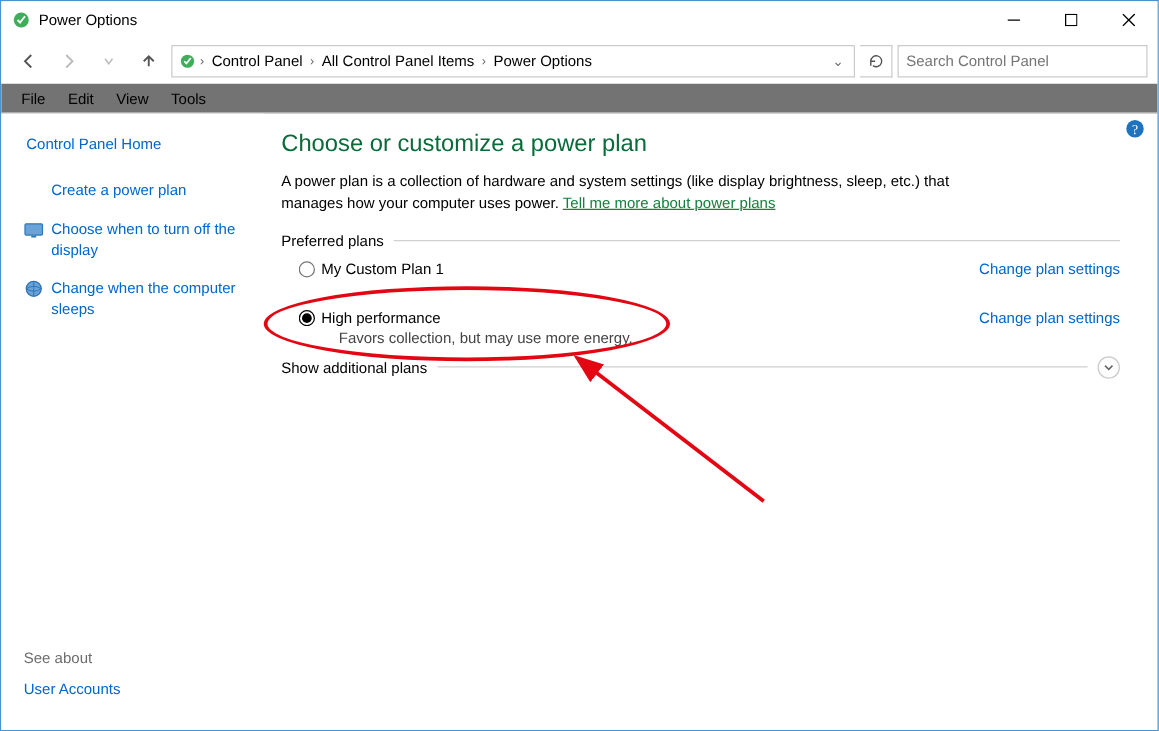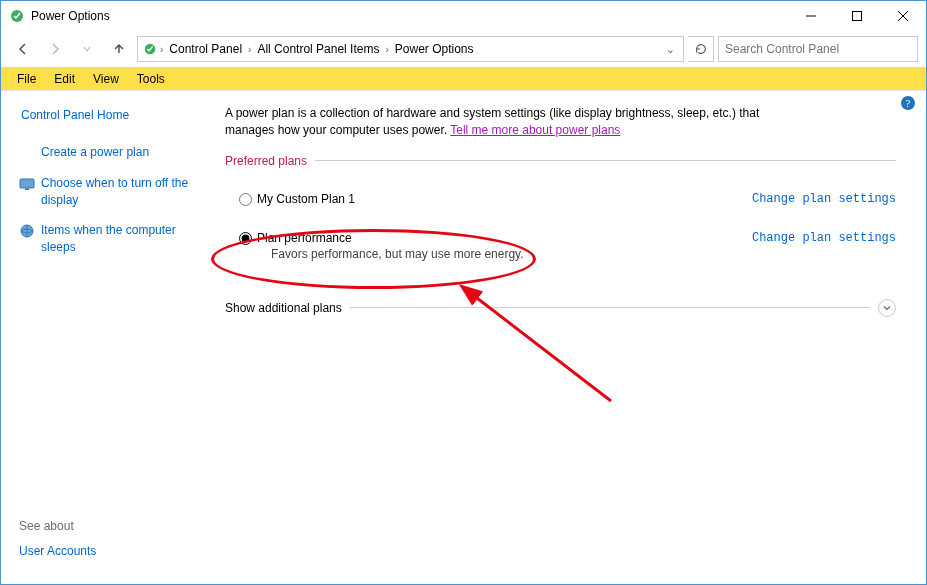--- a/index.html
+++ b/index.html
@@ -65,21 +65,21 @@
 }
 .searchbox input { border:none; outline:none; flex:1; font-size:12px; color:#555; background:transparent; }
 .searchbox .search-icon { color:#888; }
 
 .menubar {
   height: 24px;
   display:flex;
   align-items:center;
   padding: 0 8px;
   gap: 2px;
-  background:#fde047;
+  background:#737373;
   border-bottom:1px solid #e5e5e5;
 }
 .menubar .menu-item { padding: 2px 8px; font-size:12px; }
 
 .content-area {
   display:flex;
   height: calc(585px - 30px - 36px - 24px - 2px);
   position:relative;
 }
 .help-badge {
@@ -104,38 +104,38 @@
 .sidebar-bottom { margin-top:auto; padding-bottom:14px; }
 .sidebar-bottom .see-also { color:#6d6d6d; font-size:12px; margin-bottom:10px; }
 
 .main {
   flex:1;
   padding: 14px 30px 10px 14px;
   position:relative;
 }
 .main h1 { color:#0a6b3a; font-weight:400; font-size:19px; margin-bottom:10px; }
 .main .desc { font-size:12px; color:#000; line-height:1.45; margin-bottom:14px; max-width:580px; }
-.main .desc a { color:#a21caf; }
+.main .desc a { color:#15803d; }
 .section-head {
-  font-size:12px; color:#be185d;
-  margin-bottom:24px;
+  font-size:12px; color:#000000;
+  margin-bottom:8px;
   display:flex; align-items:center; gap:8px;justify-content:center;
 }
 .section-head .line { flex:1; height:1px; background:#d0d0d0; }
 
 .plan { display:flex; align-items:flex-start; margin:8px 0 8px 14px; }
 .plan .radio-col { width:18px; flex:0 0 18px; padding-top:1px; }
 .plan .plan-body { flex:1; }
 .plan .plan-name { font-size:12px; color:#000; }
 .plan .plan-desc { font-size:12px; color:#444; margin-left:14px; margin-top:2px; }
-.plan .plan-link { font-size:12px; color:#0066cc; text-decoration:none; margin-left:18px; white-space:nowrap;font-family:Liberation Mono, monospace; }
+.plan .plan-link { font-size:12px; color:#0066cc; text-decoration:none; margin-left:18px; white-space:nowrap; }
 .plan-row { display:flex; align-items:center; }
 
 .expander-row {
-  display:flex; align-items:center; gap:8px; margin-top:38px;
+  display:flex; align-items:center; gap:8px; margin-top:8px;
 }
 .expander-row .line { flex:1; height:1px; background:#d0d0d0; }
 .expander-btn {
   width:18px; height:18px; border:1px solid #ccc; border-radius:50%;
   display:flex; align-items:center; justify-content:center; background:#fdfdfd;
 }
 
 input[type="radio"] { accent-color:#000; width:13px; height:13px; }
 
 
@@ -264,30 +264,31 @@
       </span>
       <a href="#">Choose when to turn off the display</a>
     </div>
     <div class="side-row">
       <span class="side-icon">
         <svg viewBox="0 0 16 16" width="16" height="16">
             <circle cx="8" cy="8" r="6" fill="#6aa3d8" stroke="#3076b5"></circle>
             <path d="M2 8 Q8 4 14 8 M2 8 Q8 12 14 8 M8 2 L8 14" stroke="#3076b5" stroke-width="0.8" fill="none"></path>
           </svg>
       </span>
-      <a href="#">Items when the computer sleeps</a>
+      <a href="#">Change when the computer sleeps</a>
     </div>
 
     <div class="sidebar-bottom">
       <div class="see-also">See about</div>
       <a href="#">User Accounts</a>
     </div>
   </div>
 
   <div class="main">
+    <h1>Choose or customize a power plan</h1>
     <p class="desc">
       <span>A power plan is a collection of hardware and system settings (like display brightness, sleep, etc.) that manages how your computer uses power. </span><a href="#">Tell me more about power plans</a>
     </p>
 
     <div class="section-head">
       <span>Preferred plans</span>
       <span class="line"></span>
     </div>
 
     <div class="plan">
@@ -302,25 +303,25 @@
         </div>
       </div>
     </div>
 
     <div class="plan" style="margin-top:22px;">
       <div class="radio-col">
         <input type="radio" name="plan" checked="" style="">
       </div>
       <div class="plan-body">
         <div class="plan-row">
-          <span class="plan-name">Plan performance</span>
+          <span class="plan-name">High performance</span>
           <span style="flex:1"></span>
           <a href="#" class="plan-link">Change plan settings</a>
         </div>
-        <div class="plan-desc">Favors performance, but may use more energy.</div>
+        <div class="plan-desc">Favors collection, but may use more energy.</div>
       </div>
     </div>
 
     <div class="expander-row">
       <span>Show additional plans</span>
       <span class="line"></span>
       <span class="expander-btn">
         <svg width="10" height="10" viewBox="0 0 10 10">
             <path d="M2 3.5 L5 6.5 L8 3.5" fill="none" stroke="#666" stroke-width="1.2"></path>
           </svg>

